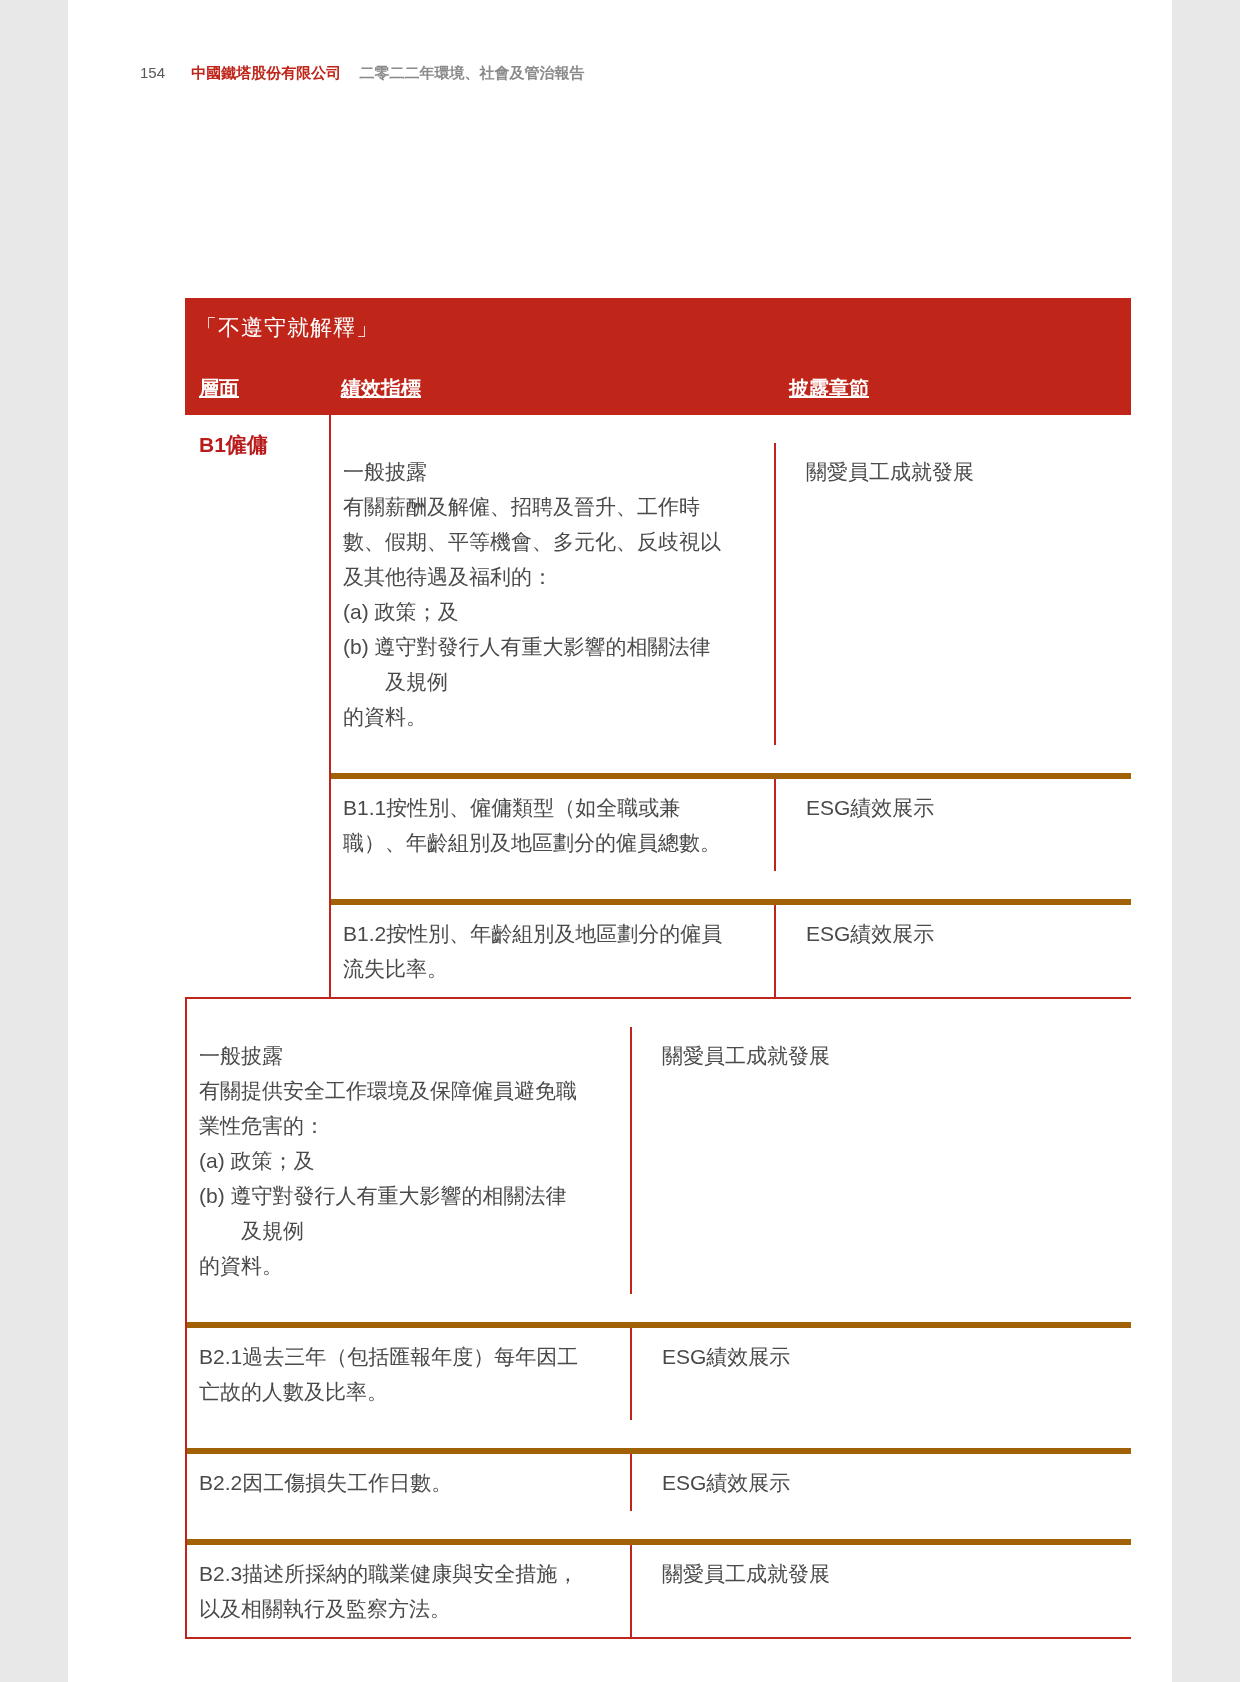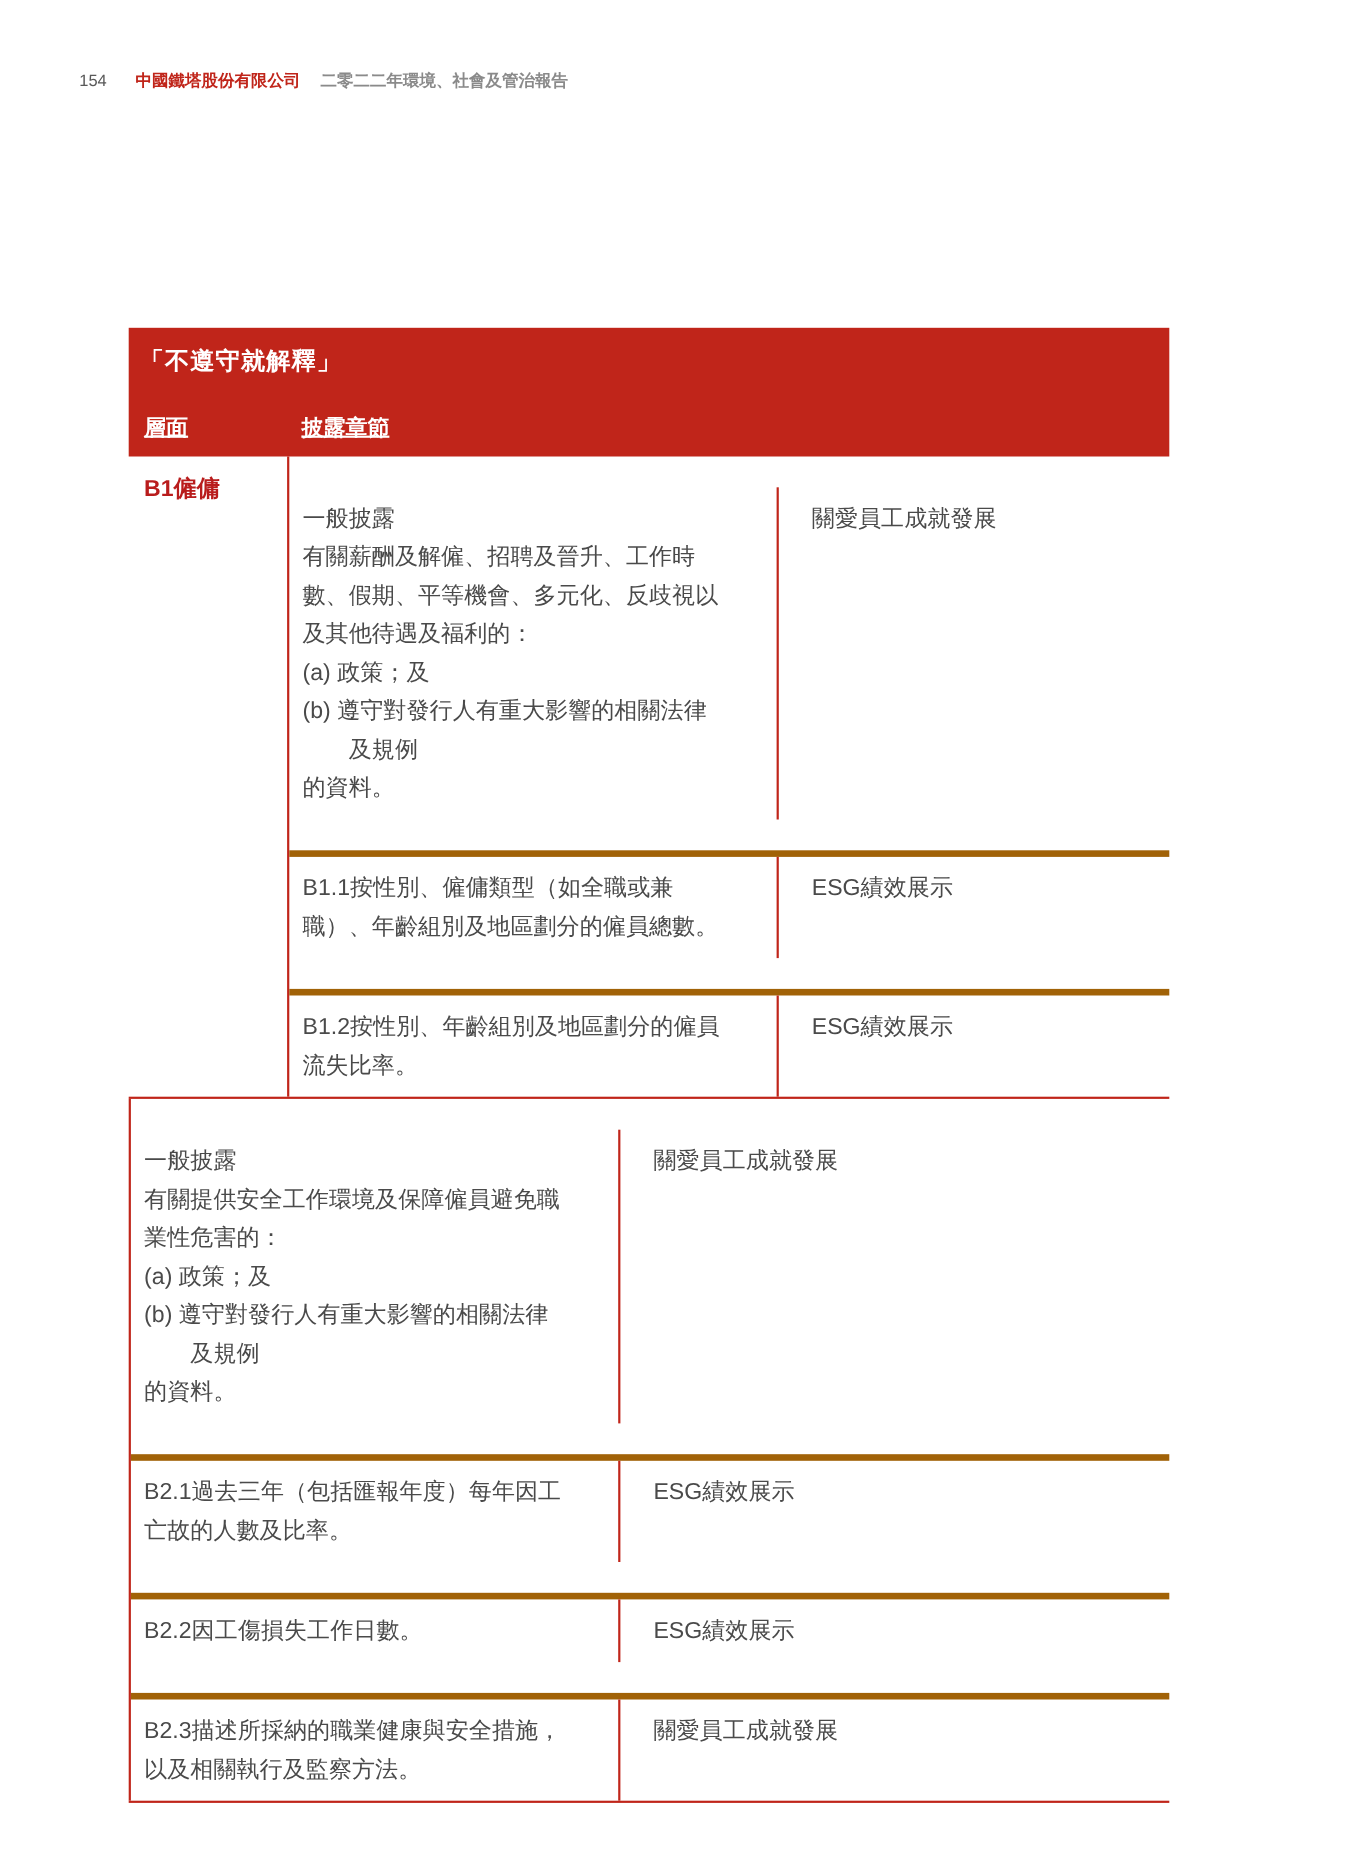--- a/index.html
+++ b/index.html
@@ -1,17 +1,17 @@
 <!DOCTYPE html>
 <html><head>
 <meta charset="utf-8">
 <style>
   html,body { margin:0; padding:0; background:#e8e8e8; }
   .page {
-    position:relative; width:1240px; height:1682px; background:#ffffff;
+    position:relative; width:1104px; height:1682px; background:#ffffff;
     font-family:"Liberation Sans", sans-serif; margin:0 auto; overflow:hidden;
   }
 
   
   .page-header { position:absolute; top:64px; left:72px; font-size:15px; font-weight:bold; white-space:nowrap; }
   .page-num { color:#595959; margin-right:22px; font-weight:normal; }
   .company  { color:#c0251a; }
   .report   { color:#8a8a8a; margin-left:14px; }
 
   
@@ -20,21 +20,21 @@
   .chevrons { margin-left:46px; display:flex; align-items:center; }
   .chevrons svg { display:block; }
   .chevron-solid { margin-left:4px; }
 
   
   .esg-table { position:absolute; top:298px; left:117px; width:946px; }
   .table-head {
     background:#c0251a; color:#ffffff; height:117px; box-sizing:border-box;
     padding:15px 0 13px 0; display:flex; flex-direction:column; justify-content:space-between;
   }
-  .table-title { padding-left:10px; font-size:22px; font-weight:bold; letter-spacing:1px; }
+  .table-title { padding-left:10px; font-size:22px; font-weight:normal; letter-spacing:1px; }
   .col-heads { display:flex; font-size:20px; font-weight:bold;text-decoration:underline; }
   .ch-1 { width:144px; padding-left:14px; box-sizing:border-box; }
   .ch-2 { width:447px; padding-left:12px; box-sizing:border-box; }
   .ch-3 { flex:1; padding-left:13px; box-sizing:border-box; }
 
   .aspect-block { display:flex; border-bottom:2px solid #c0251a; }
   .aspect-cell {
     width:144px; box-sizing:border-box; padding:12px 6px 12px 14px;
     font-size:21px; font-weight:bold; color:#b91c1c; line-height:36px; white-space:pre-line;
   }
@@ -61,20 +61,21 @@
     <span class="company">中國鐵塔股份有限公司</span>
     <span class="report">二零二二年環境、社會及管治報告</span>
   </header>
 
 
   <div class="esg-table">
     <div class="table-head">
       <div class="table-title">「不遵守就解釋」</div>
       <div class="col-heads">
         <div class="ch-1">層面</div>
+        <div class="ch-2">績效指標</div>
         <div class="ch-3">披露章節</div>
       </div>
     </div>
     <div id="table-body">
         <div class="aspect-block">
           <div class="aspect-cell">B1僱傭</div>
           <div class="aspect-rows">
             <div class="sub-row">
               <div class="kpi-cell">一般披露
 有關薪酬及解僱、招聘及晉升、工作時

